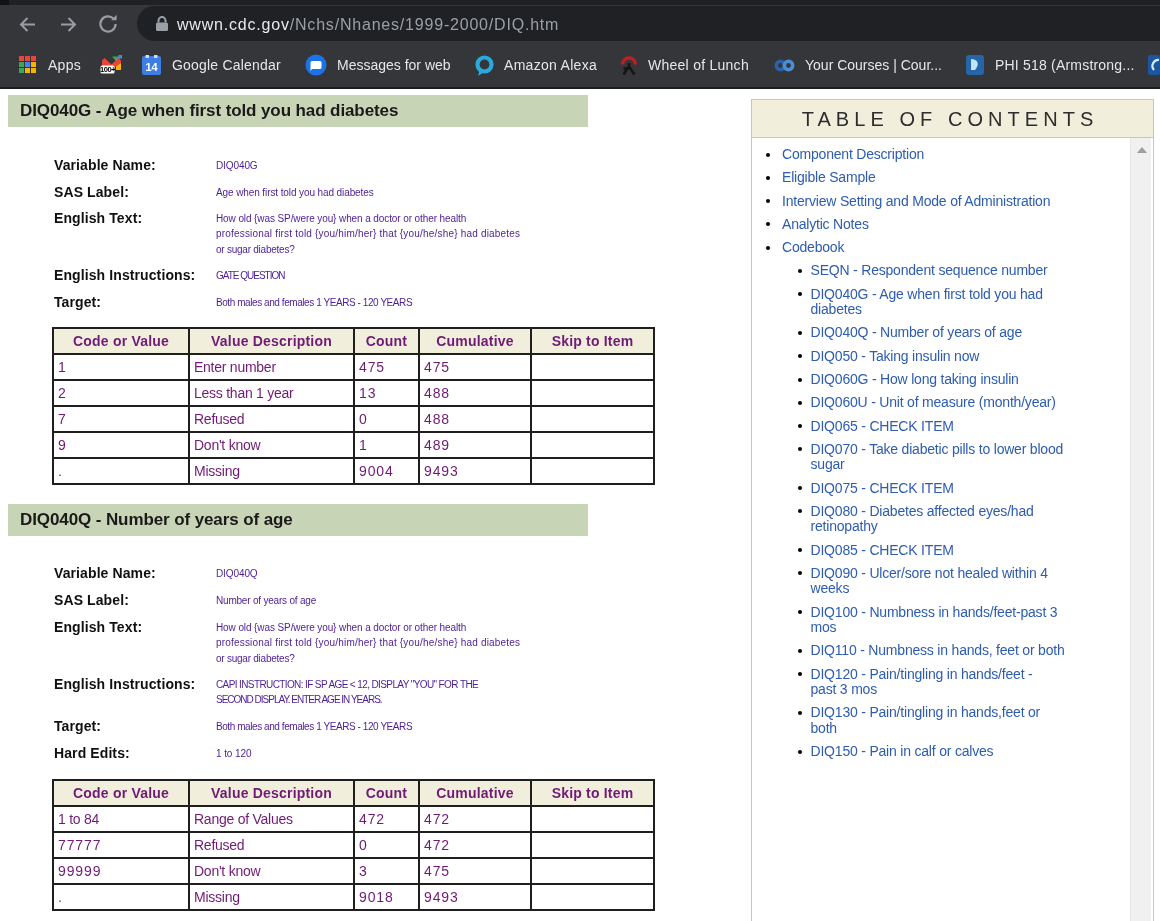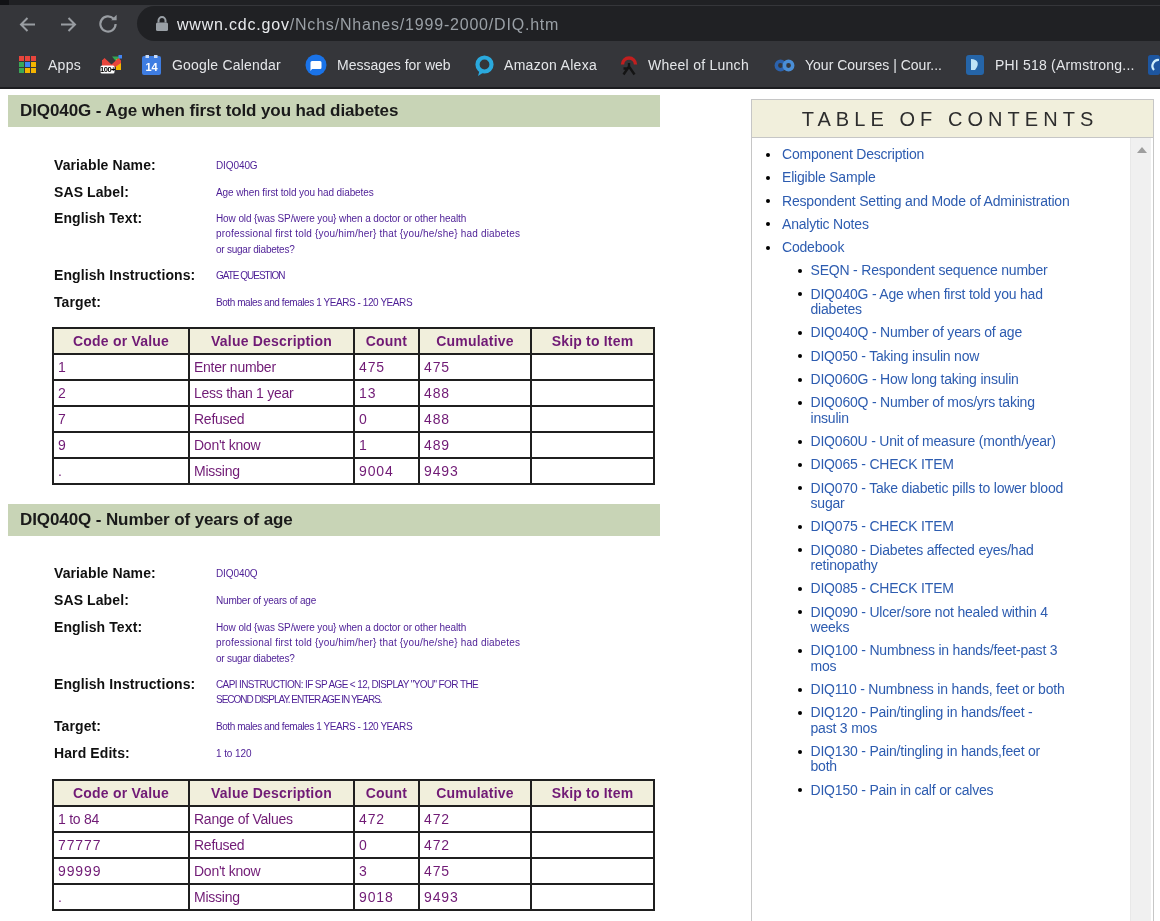--- a/index.html
+++ b/index.html
@@ -13,21 +13,21 @@
 #tabcorner { position:absolute; top:0; left:0; width:9px; height:5px; background:#111215; }
 #chromeline { position:absolute; top:87px; left:0; width:1160px; height:2px; background:#1c1d20; }
 #omnibox { position:absolute; top:6px; left:137px; width:1040px; height:35px; background:#202124; border-radius:17.5px; }
 .navicon { position:absolute; }
 #urltext { position:absolute; left:177px; top:16px; font-size:16px; color:#e8eaed; white-space:nowrap; letter-spacing:0.8px; }
 #urltext .gray { color:#9aa0a6; }
 .bm { position:absolute; top:57px; font-size:14px; color:#e4e6e9; white-space:nowrap; }
 .bmicon { position:absolute; }
 
 
-.gbar { position:absolute; left:8px; width:652px; height:32px; background:#c8d4b6;
+.gbar { position:absolute; left:8px; width:580px; height:32px; background:#c8d4b6;
   font-weight:bold; font-size:17px; line-height:32px; padding-left:12px;
   color:#1a1a1a; letter-spacing:-0.1px; }
 .lbl { position:absolute; left:54px; font-weight:bold; font-size:14px; letter-spacing:0.1px; color:#101010; line-height:15.4px; white-space:nowrap; }
 .val { position:absolute; left:216px; font-size:10px; letter-spacing:-0.1px; color:#4c1d95; line-height:15.4px; white-space:nowrap; }
 .caps { letter-spacing:-1px !important;text-align:center; }
 .ctable { position:absolute; left:52px; width:601px; border-collapse:collapse; table-layout:fixed; font-size:14px; color:#701a75; }
 .ctable th { background:#f1efdc; font-weight:bold; font-size:14px; letter-spacing:0.2px; border:2px solid #1f1f1f; height:26px; text-align:center; padding:0; }
 .ctable td.n { letter-spacing:0.9px; }
 .ctable td { border:2px solid #1f1f1f; height:26px; padding:0 0 0 4px; letter-spacing:-0.25px; background:#fff; }
 
@@ -273,30 +273,29 @@
         </tr>
 </tbody>
     </table>
 
 <div id="toc">
   <div id="tochead"><span id="thx">TABLE OF CONTENTS</span></div>
   <div id="tocbody">
     <ul>
       <li>Component Description</li>
       <li>Eligible Sample</li>
-      <li>Respondent Setting and Mode of Administration</li>
+      <li>Interview Setting and Mode of Administration</li>
       <li>Analytic Notes</li>
       <li>Codebook
         <ul>
           <li>SEQN - Respondent sequence number</li>
           <li>DIQ040G - Age when first told you had<br>diabetes</li>
           <li>DIQ040Q - Number of years of age</li>
           <li>DIQ050 - Taking insulin now</li>
           <li>DIQ060G - How long taking insulin</li>
-          <li>DIQ060Q - Number of mos/yrs taking<br>insulin</li>
           <li>DIQ060U - Unit of measure (month/year)</li>
           <li>DIQ065 - CHECK ITEM</li>
           <li>DIQ070 - Take diabetic pills to lower blood<br>sugar</li>
           <li>DIQ075 - CHECK ITEM</li>
           <li>DIQ080 - Diabetes affected eyes/had<br>retinopathy</li>
           <li>DIQ085 - CHECK ITEM</li>
           <li>DIQ090 - Ulcer/sore not healed within 4<br>weeks</li>
           <li>DIQ100 - Numbness in hands/feet-past 3<br>mos</li>
           <li>DIQ110 - Numbness in hands, feet or both</li>
           <li>DIQ120 - Pain/tingling in hands/feet -<br>past 3 mos</li>

